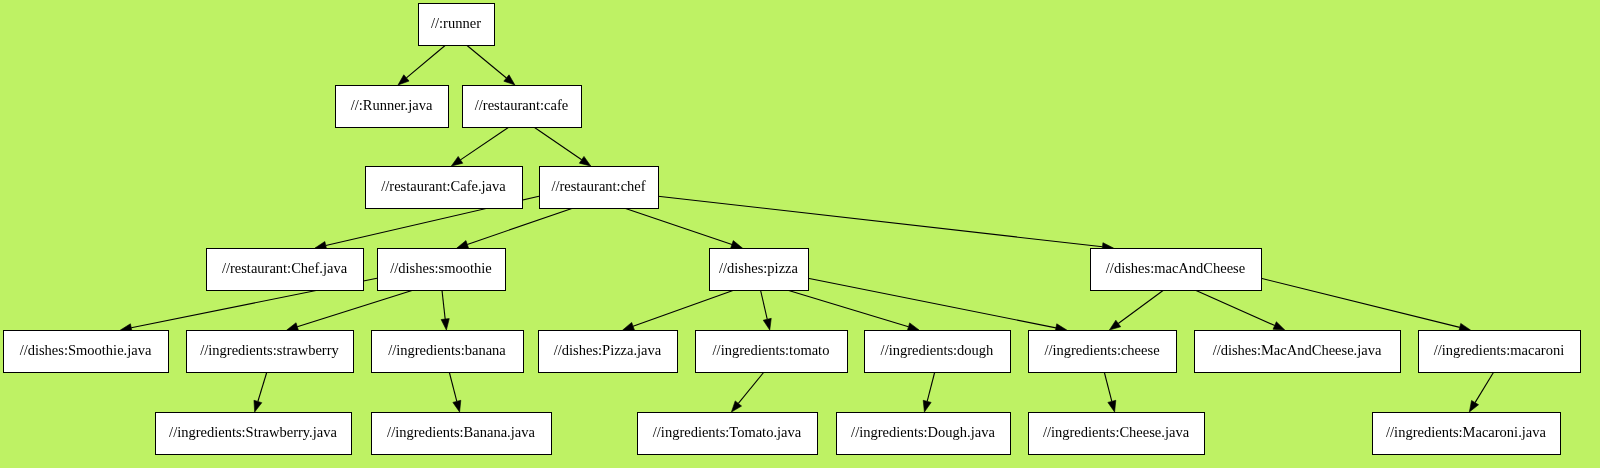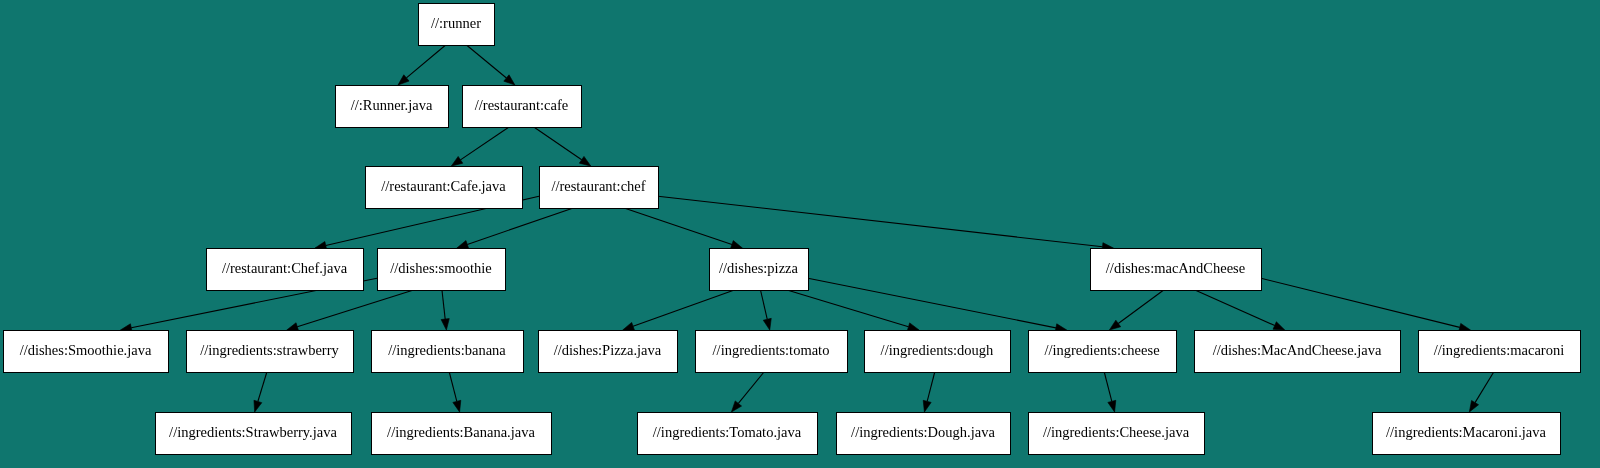--- a/index.html
+++ b/index.html
@@ -4,21 +4,21 @@
 <style>
   html, body {
     margin: 0;
     padding: 0;
     background: #ffffff;
   }
   #graph-canvas {
     position: relative;
     width: 1600px;
     height: 468px;
-    background: #0f766e;
+    background: #bef264;
     overflow: hidden;
   }
   #graph-svg {
     position: absolute;
     left: 0;
     top: 0;
     width: 1600px;
     height: 468px;
     display: block;
   }

